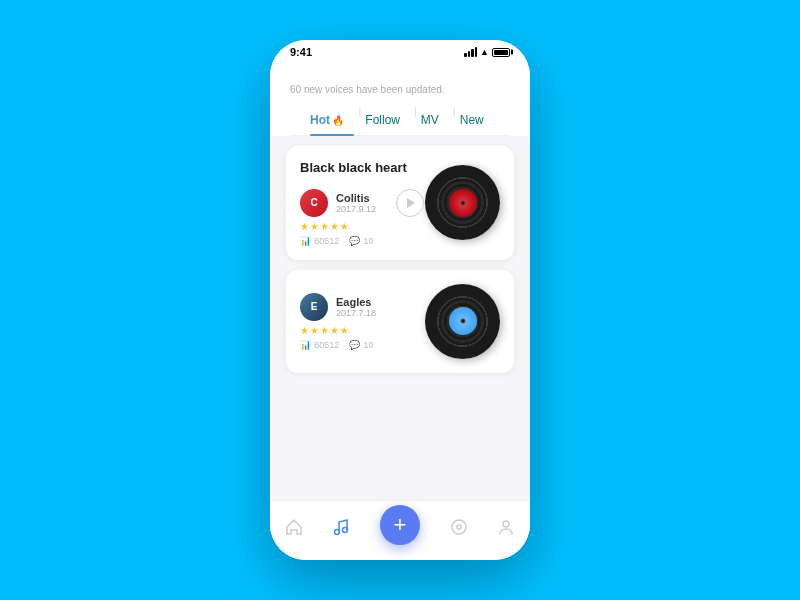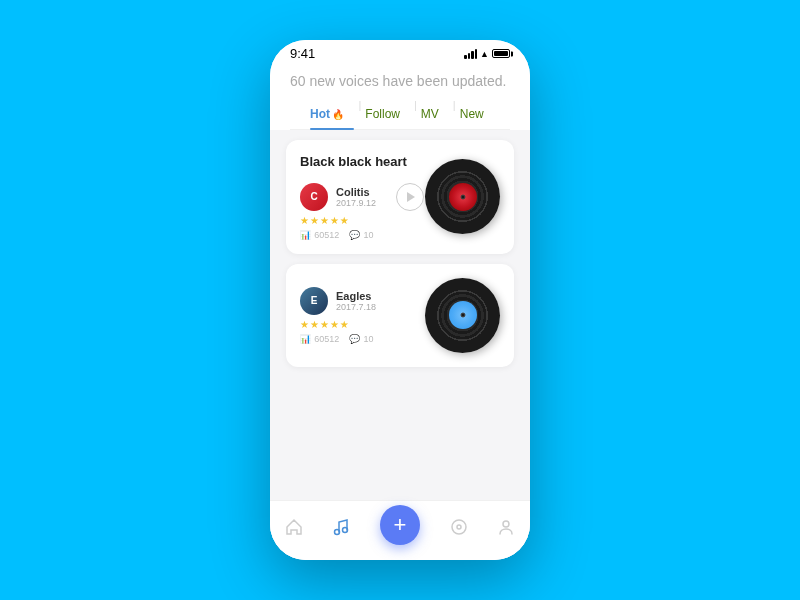--- a/index.html
+++ b/index.html
@@ -29,21 +29,21 @@
     
     .status-bar {
       background: white;
       display: flex;
       justify-content: space-between;
       align-items: center;
       padding: 6px 20px 4px;
       font-size: 10px;
       font-weight: 600;
     }
-    .status-time { font-size: 13px; font-weight: 400; }
+    .status-time { font-size: 11px; font-weight: 700; }
     .status-icons { display: flex; align-items: center; gap: 3px; }
     .signal-bars { display: flex; align-items: flex-end; gap: 1px; }
     .signal-bar { background: #000; width: 2.5px; border-radius: 1px; }
     .wifi-icon { font-size: 9px; }
     .battery-icon {
       width: 18px; height: 9px;
       border: 1.5px solid #000;
       border-radius: 2px;
       position: relative;
       display: flex;
@@ -89,38 +89,39 @@
       width: 22px;
       height: 22px;
       display: flex;
       align-items: center;
       justify-content: center;
       cursor: pointer;
       color: #999;
       font-size: 14px;
     }
     .subtitle {
-      font-size: 14px;
+      font-size: 10px;
       color: #aaa;
       margin-bottom: 10px;
+      margin-top: 14px;
     }
 
     
     .tabs {
       display: flex;
       align-items: flex-start;
       padding: 0 20px;
       background: white;
       border-bottom: 1px solid #f0f0f0;
       gap: 0;
     }
     .tab {
       font-size: 12px;
       padding: 8px 10px 8px 0;
-      color: #4d7c0f;
+      color: #0f766e;
       cursor: pointer;
       position: relative;
       display: flex;
       align-items: center;
       gap: 2px;
     }
     .tab.active {
       color: #4a90d9;
       font-weight: 600;
     }

